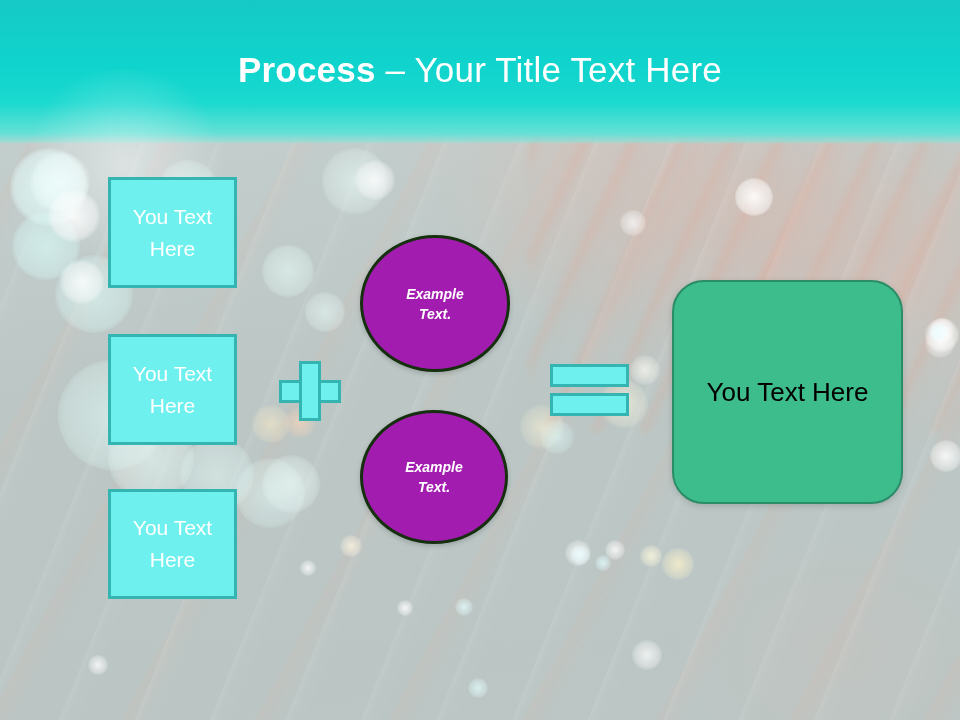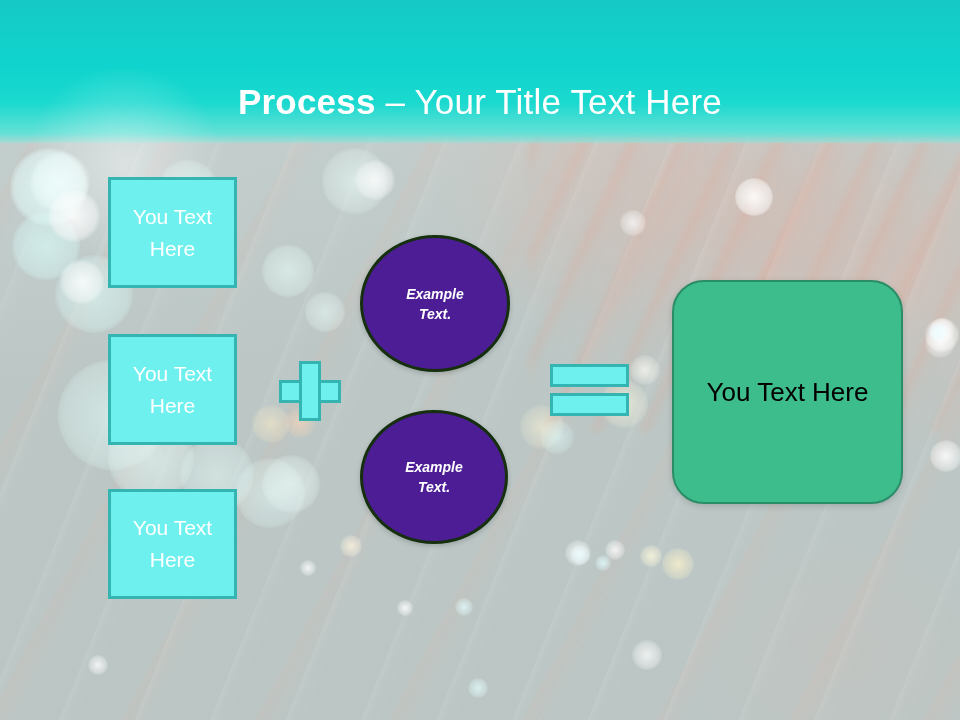--- a/index.html
+++ b/index.html
@@ -72,21 +72,20 @@
   .title {
     position: absolute;
     left: 0; top: 48px;
     width: 960px;
     text-align: center;
     color: #ffffff;
     font-size: 35px;
     line-height: 44px;
     letter-spacing: .2px;
     white-space: nowrap;
-    margin-top: 32px;
   }
   .title .bold { font-weight: bold; }
   .title .light { font-weight: normal; }
 
   
   .cyan-box {
     position: absolute;
     background: #6ef0ee;
     border: 3px solid #34b5b2;
     box-sizing: border-box;
@@ -125,21 +124,21 @@
     border: 3px solid #34b5b2;
     box-sizing: border-box;
   }
   .equals .bar-top { top: 0; }
   .equals .bar-bottom { top: 29px; }
 
   
   .circle {
     position: absolute;
     border-radius: 50%;
-    background: #4c1d95;
+    background: #a21caf;
     border: 3px solid #16300f;
     box-sizing: border-box;
     display: flex;
     align-items: center;
     justify-content: center;
     color: #ffffff;
     font-size: 14px;
     line-height: 20px;
     font-weight: bold;
     font-style: italic;

